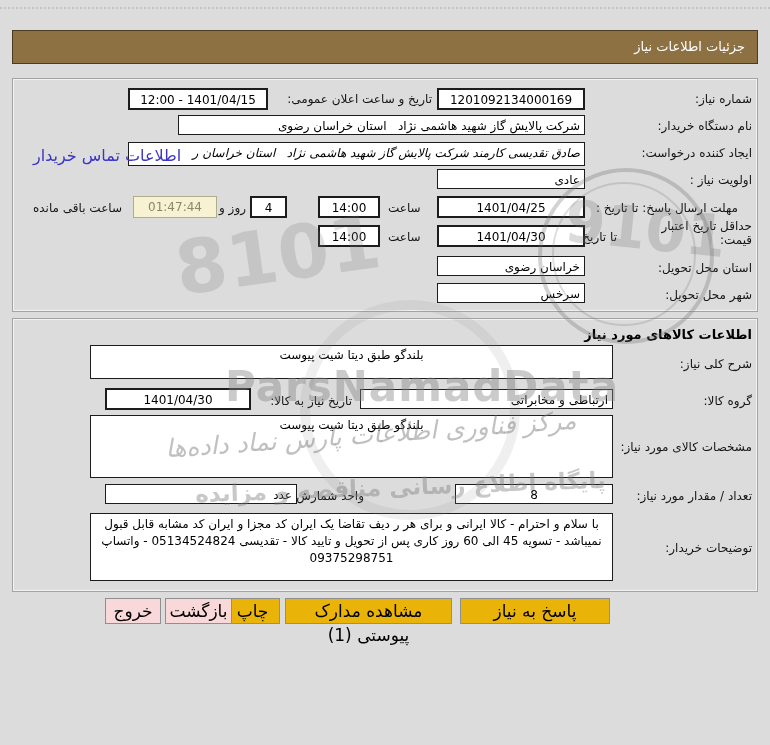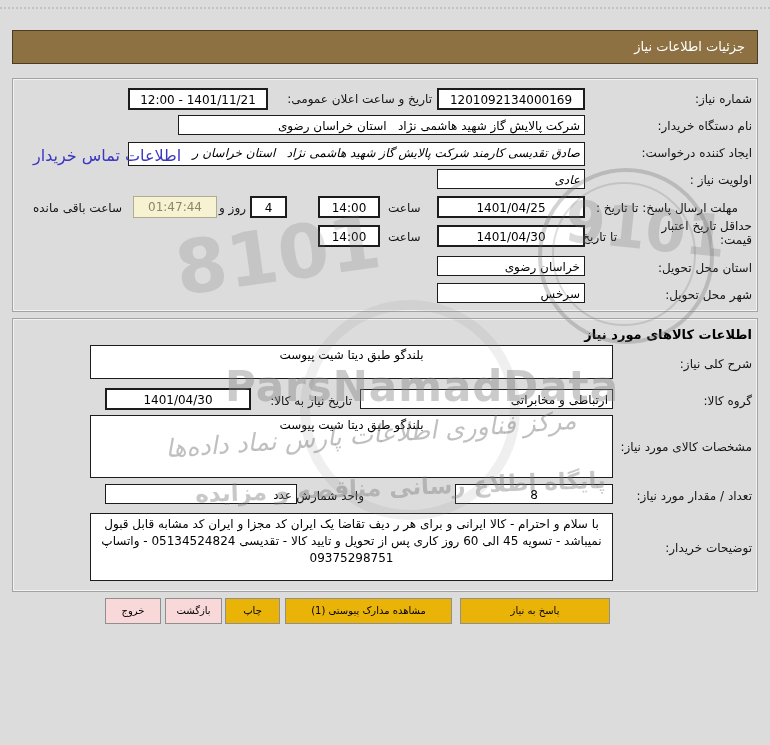--- a/index.html
+++ b/index.html
@@ -15,21 +15,21 @@
   .sect-title{position:absolute;font-size:13px;font-weight:bold;color:#000;z-index:2;}
   .inp{position:absolute;background:#fff;border:1px solid #1c1c1c;font-size:12px;color:#000;z-index:3;white-space:pre;overflow:hidden;box-sizing:border-box;}
   .thick{border-width:2px;}
   .ctr{text-align:center;line-height:20px;}
   .rgt{text-align:right;padding-right:4px;line-height:20px;}
   .ta{white-space:normal;line-height:15px;padding:2px 5px;}
   .ta-ctr{text-align:center;}
   .ta-rgt{text-align:center;}
   .countdown{position:absolute;background:#f6f2d2;border:1px solid #b0ac8e;color:#8b8868;font-size:12px;text-align:center;line-height:20px;z-index:3;box-sizing:border-box;}
   .link{position:absolute;color:#3a35c2;font-size:16px;white-space:nowrap;cursor:pointer;z-index:3;}
-  .btn{position:absolute;top:598px;height:26px;border:1px solid #8f8f8f;font-size:10px;color:#000;text-align:center;line-height:24px;z-index:4;box-sizing:border-box;cursor:pointer;font-family:"DejaVu Sans",sans-serif;padding:0;}
+  .btn{position:absolute;top:598px;height:26px;border:1px solid #8f8f8f;font-size:17px;color:#000;text-align:center;line-height:24px;z-index:4;box-sizing:border-box;cursor:pointer;font-family:"DejaVu Sans",sans-serif;padding:0;}
   .btn-green{background:#eab308;}
   .btn-pink{background:#f8d8d8;}
   .wm{position:absolute;pointer-events:none;z-index:5;color:rgba(125,125,125,0.38);}
   .wm-brand{left:225px;top:362px;font-size:42px;font-weight:bold;letter-spacing:1px;color:rgba(130,130,130,0.42);}
   .wm-fa1{left:165px;top:420px;font-size:25px;font-style:italic;transform:rotate(-4deg);color:rgba(115,115,115,0.45);}
   .wm-fa2{left:195px;top:474px;font-size:23px;font-weight:bold;transform:rotate(-2deg);color:rgba(125,125,125,0.42);}
   .wm-ring{left:538px;top:168px;width:168px;height:168px;border:4px solid rgba(110,110,110,0.30);border-radius:50%;}
   .wm-ring2{left:552px;top:182px;width:140px;height:140px;border:2px solid rgba(110,110,110,0.22);border-radius:50%;}
   .wm-digits1{left:175px;top:212px;font-size:74px;font-weight:bold;color:rgba(120,120,120,0.22);transform:rotate(-8deg);}
   .wm-digits2{left:565px;top:195px;font-size:58px;font-weight:bold;color:rgba(110,110,110,0.25);transform:rotate(6deg);}
@@ -43,31 +43,31 @@
 
   <div class="titlebar">
     <span>جزئیات اطلاعات نیاز</span>
   </div>
 
   <div class="panel p1"></div>
 
   <div class="lbl" style="right:18px;top:92px;">شماره نیاز:</div>
   <div class="inp thick ctr" style="left:437px;top:88px;width:148px;height:22px;">1201092134000169</div>
   <div class="lbl" style="right:338px;top:92px;">تاریخ و ساعت اعلان عمومی:</div>
-  <div class="inp thick ctr" style="left:128px;top:88px;width:140px;height:22px;">1401/11/21 - 12:00</div>
+  <div class="inp thick ctr" style="left:128px;top:88px;width:140px;height:22px;">1401/04/15 - 12:00</div>
 
   <div class="lbl" style="right:18px;top:119px;">نام دستگاه خریدار:</div>
   <div class="inp rgt" style="left:178px;top:115px;width:407px;height:20px;">شرکت پالایش گاز شهید هاشمی نژاد   استان خراسان رضوی</div>
 
   <div class="lbl" style="right:18px;top:146px;">ایجاد کننده درخواست:</div>
   <div class="inp rgt" style="left:128px;top:142px;width:457px;height:24px;font-style:italic;">صادق تقدیسی کارمند شرکت پالایش گاز شهید هاشمی نژاد   استان خراسان ر</div>
   <div class="link" style="left:33px;top:146px;">اطلاعات تماس خریدار</div>
 
   <div class="lbl" style="right:18px;top:173px;">اولویت نیاز :</div>
-  <div class="inp rgt" style="left:437px;top:169px;width:148px;height:20px;font-style:italic;">عادی</div>
+  <div class="inp rgt" style="left:437px;top:169px;width:148px;height:20px;">عادی</div>
 
   <div class="lbl" style="right:32px;top:201px;">مهلت ارسال پاسخ: تا تاریخ :</div>
   <div class="inp thick ctr" style="left:437px;top:196px;width:148px;height:22px;">1401/04/25</div>
   <div class="lbl" style="left:388px;top:201px;">ساعت</div>
   <div class="inp thick ctr" style="left:318px;top:196px;width:62px;height:22px;">14:00</div>
   <div class="inp thick ctr" style="left:250px;top:196px;width:37px;height:22px;">4</div>
   <div class="lbl" style="left:219px;top:201px;">روز و</div>
   <div class="countdown" style="left:133px;top:196px;width:84px;height:22px;">01:47:44</div>
   <div class="lbl" style="left:33px;top:201px;">ساعت باقی مانده</div>
 
@@ -101,21 +101,21 @@
   <div class="inp ctr" style="left:455px;top:484px;width:158px;height:20px;">8</div>
   <div class="lbl" style="right:406px;top:489px;">واحد شمارش:</div>
   <div class="inp rgt" style="left:105px;top:484px;width:192px;height:20px;">عدد</div>
 
   <div class="lbl" style="right:18px;top:541px;">توضیحات خریدار:</div>
   <div class="inp ta ta-rgt" style="left:90px;top:513px;width:523px;height:68px;line-height:17px;">با سلام و احترام - کالا ایرانی  و برای هر ر دیف تقاضا یک ایران کد مجزا و ایران کد مشابه قابل قبول نمیباشد - تسویه 45 الی 60 روز کاری پس از تحویل و تایید کالا - تقدیسی 05134524824 - واتساپ 09375298751</div>
 
   <button class="btn btn-green" style="left:460px;width:150px;">پاسخ به نیاز</button>
   <button class="btn btn-green" style="left:285px;width:167px;">مشاهده مدارک پیوستی (1)</button>
   <button class="btn btn-green" style="left:225px;width:55px;">چاپ</button>
-  <button class="btn btn-pink" style="left:165px;width:57px;">بازگشت</button>
+  <button class="btn btn-pink" style="left:165px;width:67px;">بازگشت</button>
   <button class="btn btn-pink" style="left:105px;width:56px;">خروج</button>
 
   <div class="wm wm-ring"></div>
   <div class="wm wm-ring2"></div>
   <div class="wm wm-circle"></div>
   <div class="wm wm-digits1">8101</div>
   <div class="wm wm-digits2">9101</div>
   <div class="wm wm-brand">ParsNamadData</div>
   <div class="wm wm-fa1">مرکز فناوری اطلاعات پارس نماد داده‌ها</div>
   <div class="wm wm-fa2">پایگاه اطلاع رسانی مناقصه و مزایده</div>

